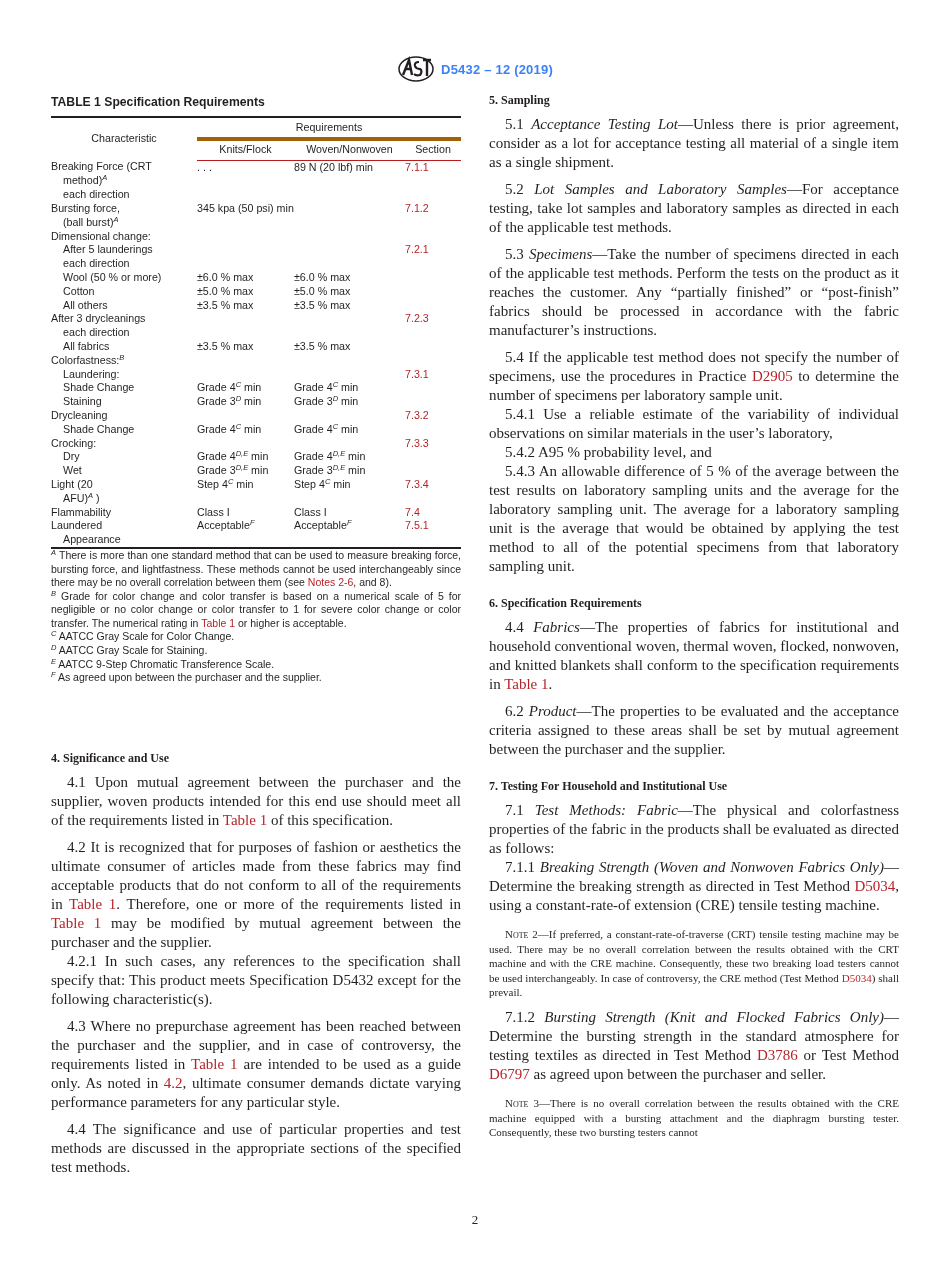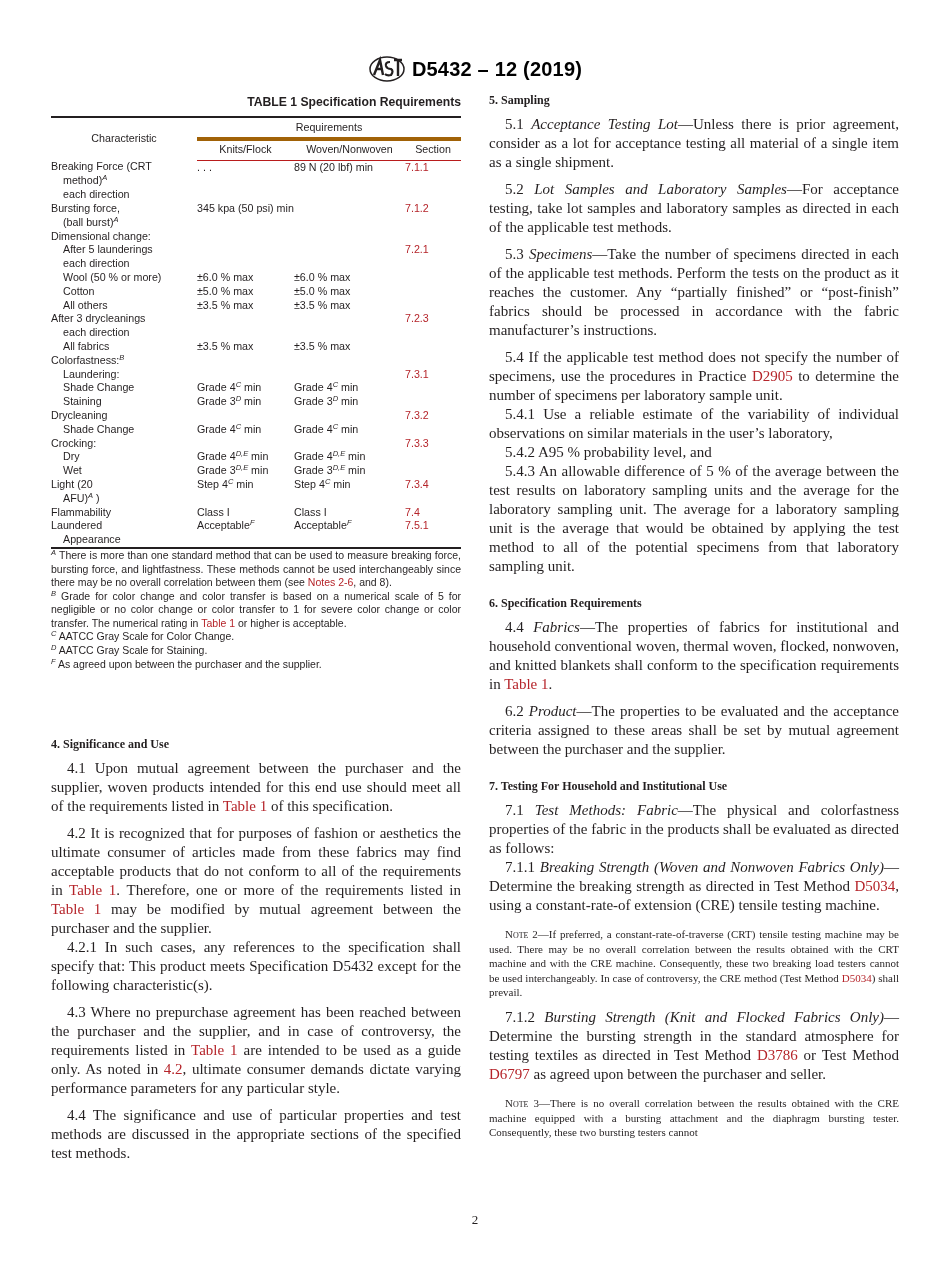--- a/index.html
+++ b/index.html
@@ -1,25 +1,25 @@
 <!DOCTYPE html>
 <html><head>
   <meta charset="utf-8">
   <style>
     html, body { margin: 0; padding: 0; background: #ffffff; }
     body { width: 950px; height: 1272px; position: relative; overflow: hidden; color: #231f20; }
     .header { position: absolute; top: 55px; left: 0; width: 950px; text-align: center; }
     .header-inner { display: inline-flex; align-items: center; gap: 6px; }
     .logo { width: 38px; height: 28px; }
-    .doc-id { font-family: "Liberation Sans", sans-serif; font-weight: bold; font-size: 20px; color: #000000; letter-spacing: 0.2px; }
+    .doc-id { font-family: "Liberation Sans", sans-serif; font-weight: bold; font-size: 13px; color: #3b82f6; letter-spacing: 0.2px; }
 
     .col-left { position: absolute; left: 51px; top: 93px; width: 410px; }
     .col-right { position: absolute; left: 489px; top: 93px; width: 410px; }
 
-    .table-title { font-family: "Liberation Sans", sans-serif; font-weight: bold; font-size: 12.2px; text-align: right; margin: 2px 0 7px 0; }
+    .table-title { font-family: "Liberation Sans", sans-serif; font-weight: bold; font-size: 12.2px; text-align: left; margin: 2px 0 7px 0; }
     table.spec { width: 410px; border-collapse: collapse; font-family: "Liberation Sans", sans-serif; font-size: 10.7px; line-height: 13.8px; }
     table.spec th { font-weight: normal; padding: 0; }
     table.spec .top-rule td, table.spec .top-rule th { border-top: 2px solid #231f20; }
     .hdr-req { text-align: center; border-bottom: 4px solid #a16207; padding: 3px 0 2px 0 !important; }
     .hdr-char { text-align: center; vertical-align: middle; }
     .hdr-sub { text-align: center; padding: 2px 0 3px 0 !important; border-bottom: 1px solid #b91c1c; }
     table.spec td { padding: 0; vertical-align: top; }
     .c1 { width: 146px; }
     .c2 { width: 97px; }
     .c3 { width: 111px; }
@@ -244,20 +244,21 @@
           <td class="red"><span></span></td>
         </tr>
       </tbody>
   </table>
 
   <div class="footnotes">
     <p><sup>A</sup><span> There is more than one standard method that can be used to measure breaking force, bursting force, and lightfastness. These methods cannot be used interchangeably since there may be no overall correlation between them (see </span><span class="red">Notes 2-6</span><span>, and 8).</span></p>
     <p><sup>B</sup><span> Grade for color change and color transfer is based on a numerical scale of 5 for negligible or no color change or color transfer to 1 for severe color change or color transfer. The numerical rating in </span><span class="red">Table 1</span><span> or higher is acceptable.</span></p>
     <p><sup>C</sup><span> AATCC Gray Scale for Color Change.</span></p>
     <p><sup>D</sup><span> AATCC Gray Scale for Staining.</span></p>
+    <p><sup>E</sup><span> AATCC 9-Step Chromatic Transference Scale.</span></p>
     <p><sup>F</sup><span> As agreed upon between the purchaser and the supplier.</span></p>
   </div>
 
   <div style="height:66px"></div>
 
   <div class="section-head">4.  Significance and Use</div>
   <p class="para"><span>4.1  Upon mutual agreement between the purchaser and the supplier, woven products intended for this end use should meet all of the requirements listed in </span><span class="red">Table 1</span><span> of this specification.</span></p>
   <p class="para tight"><span>4.2  It is recognized that for purposes of fashion or aesthetics the ultimate consumer of articles made from these fabrics may find acceptable products that do not conform to all of the requirements in </span><span class="red">Table 1</span><span>. Therefore, one or more of the requirements listed in </span><span class="red">Table 1</span><span> may be modified by mutual agreement between the purchaser and the supplier.</span></p>
   <p class="para">4.2.1  In such cases, any references to the specification shall specify that: This product meets Specification D5432 except for the following characteristic(s).</p>
   <p class="para"><span>4.3  Where no prepurchase agreement has been reached between the purchaser and the supplier, and in case of controversy, the requirements listed in </span><span class="red">Table 1</span><span> are intended to be used as a guide only. As noted in </span><span class="red">4.2</span><span>, ultimate consumer demands dictate varying performance parameters for any particular style.</span></p>

